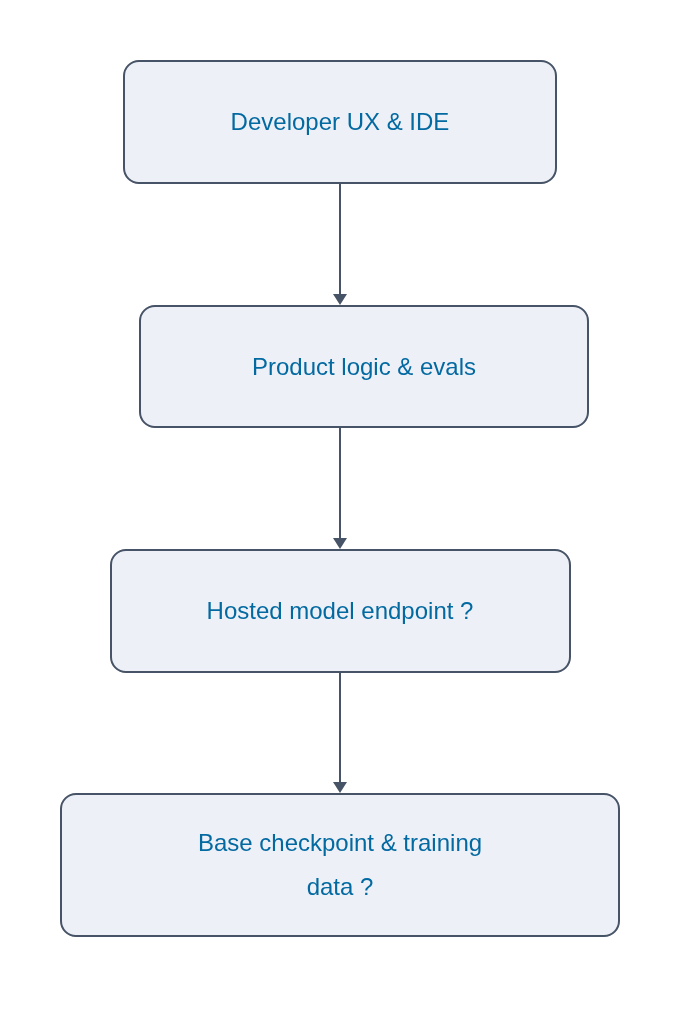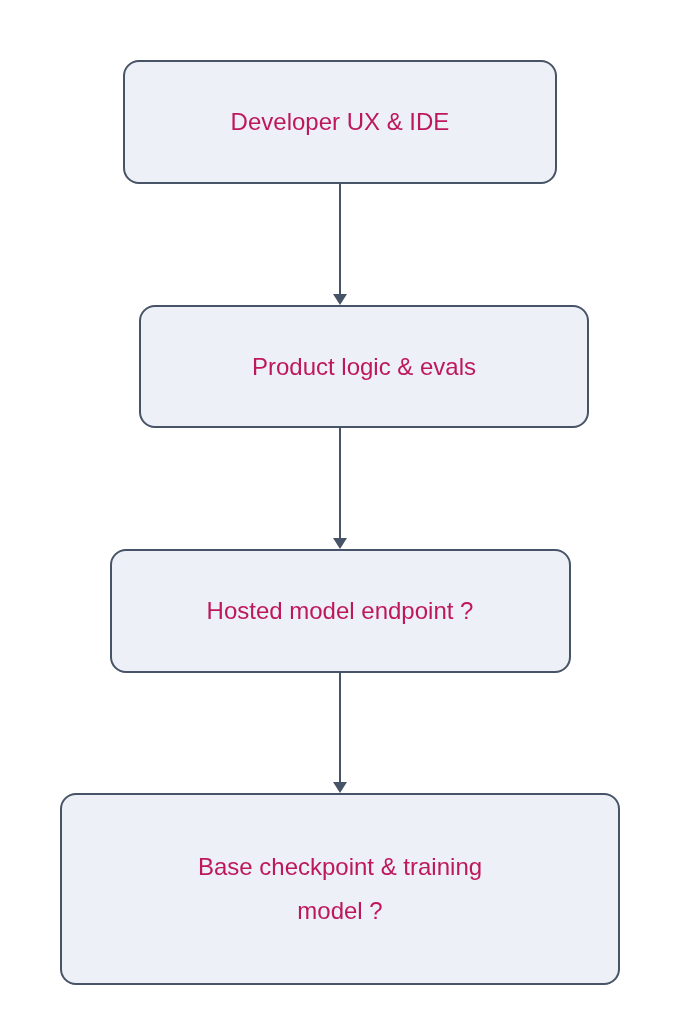--- a/index.html
+++ b/index.html
@@ -22,34 +22,34 @@
   }
   .node {
     box-sizing: border-box;
     background: #edf0f6;
     border: 2px solid #475366;
     border-radius: 16px;
     display: flex;
     flex-direction: column;
     align-items: center;
     justify-content: center;
-    color: #be185d;
+    color: #0369a1;
     font-size: 24px;
     text-align: center;
     flex: 0 0 auto;
   }
   .node .line-text {
     display: block;
     line-height: 44px;
     white-space: nowrap;
   }
   .node-1 { width: 434px; height: 124px; }
   .node-2 { width: 450px; height: 123px; margin-left: 48px; }
   .node-3 { width: 461px; height: 124px; }
-  .node-4 { width: 560px; height: 192px; }
+  .node-4 { width: 560px; height: 144px; }
   .connector {
     flex: 0 0 auto;
     width: 14px;
     display: flex;
     flex-direction: column;
     align-items: center;
   }
   .connector .stem {
     width: 2px;
     flex: 1 1 auto;
@@ -93,16 +93,16 @@
     <span class="line-text">Hosted model endpoint ?</span>
   </div>
 
   <div class="connector conn-3">
     <div class="stem"></div>
     <div class="head"></div>
   </div>
 
   <div class="node node-4">
     <span class="line-text">Base checkpoint &amp; training</span>
-    <span class="line-text">model ?</span>
+    <span class="line-text">data ?</span>
   </div>
 
 </div>
 
 </body></html>

